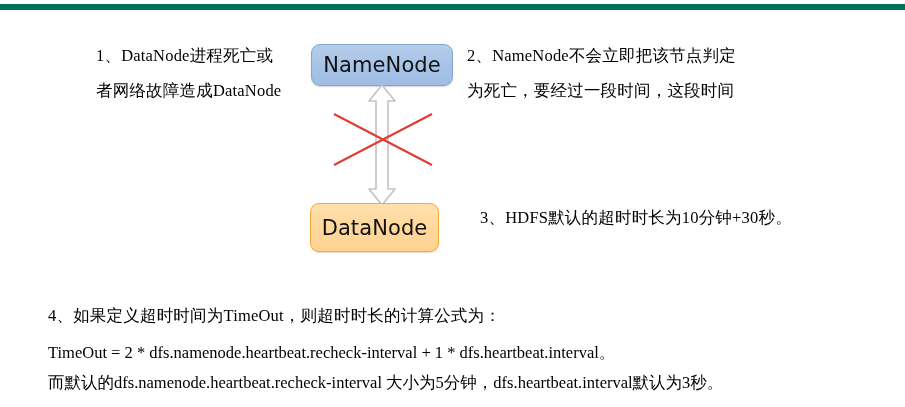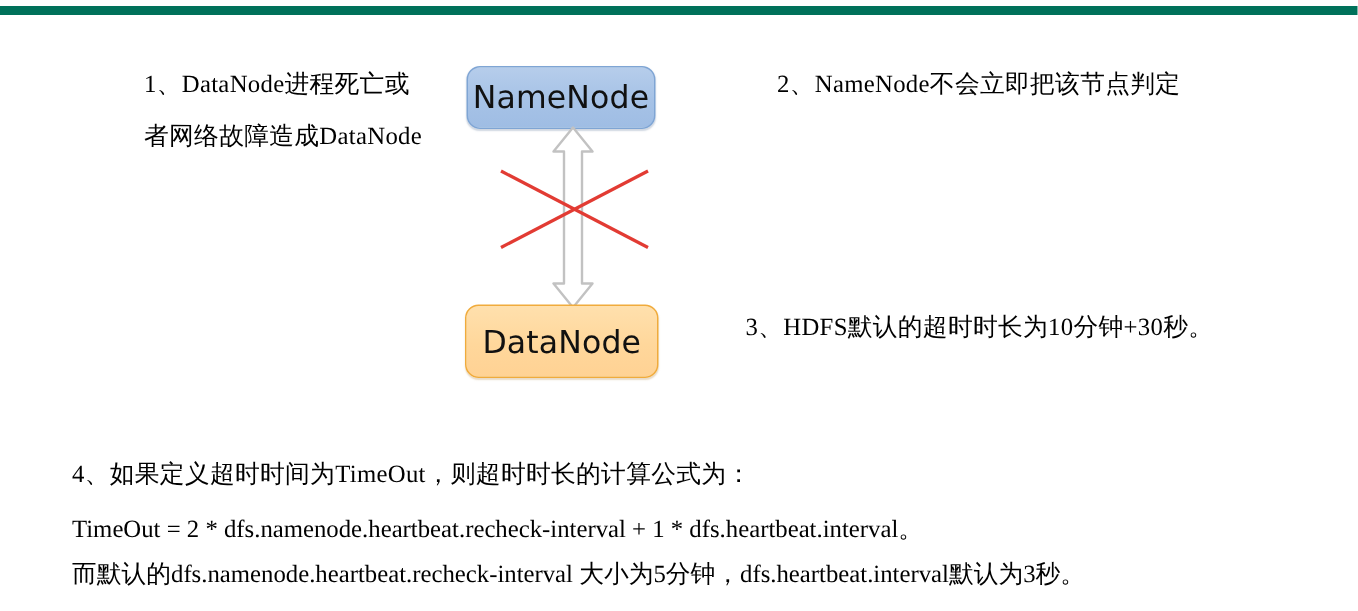--- a/index.html
+++ b/index.html
@@ -31,22 +31,22 @@
     position: absolute;
     font-size: 16.5px;
     line-height: 35px;
     color: #000;
     white-space: nowrap;
     letter-spacing: 0.2px;
   }
   .para .ln { display: block; }
 
   #para-left  { left: 48px;  top: 38px; margin-left: 48px;  }
-  #para-right { left: 518px; top: 38px;  }
-  #para-three { left: 497px; top: 200px; }
+  #para-right { left: 467px; top: 38px;  }
+  #para-three { left: 480px; top: 200px; }
   #para-four  { left: 48px;  top: 298px; }
 
   #formula-block {
     position: absolute;
     left: 48px;
     top: 338px;
     font-size: 16.5px;
     line-height: 30px;
     white-space: nowrap;
   }
@@ -70,21 +70,21 @@
     color: #111111;
     display: flex;
     align-items: center;
     justify-content: center;
     letter-spacing: 0.1px;
   }
 
   #namenode-box {
     left: 11px;
     top: 8px;
-    width: 126px;
+    width: 142px;
     height: 42px;
     border: 1px solid #7fa5d4;
     background: linear-gradient(to bottom, #b6cdeb 0%, #a6c2e6 55%, #9fbde4 100%);
     box-shadow: 0 1px 1px rgba(120,140,170,0.35);
   }
 
   #datanode-box {
     left: 10px;
     top: 167px;
     width: 129px;
@@ -115,20 +115,21 @@
 
 <div id="top-rule"></div>
 
 <div class="para" id="para-left">
   <span class="ln">1、DataNode进程死亡或</span>
   <span class="ln">者网络故障造成DataNode</span>
 </div>
 
 <div class="para" id="para-right">
   <span class="ln">2、NameNode不会立即把该节点判定</span>
+  <span class="ln">为死亡，要经过一段时间，这段时间</span>
 </div>
 
 <div class="para" id="para-three">
   <span class="ln">3、HDFS默认的超时时长为10分钟+30秒。</span>
 </div>
 
 <div class="para" id="para-four">
   <span class="ln">4、如果定义超时时间为TimeOut，则超时时长的计算公式为：</span>
 </div>
 

